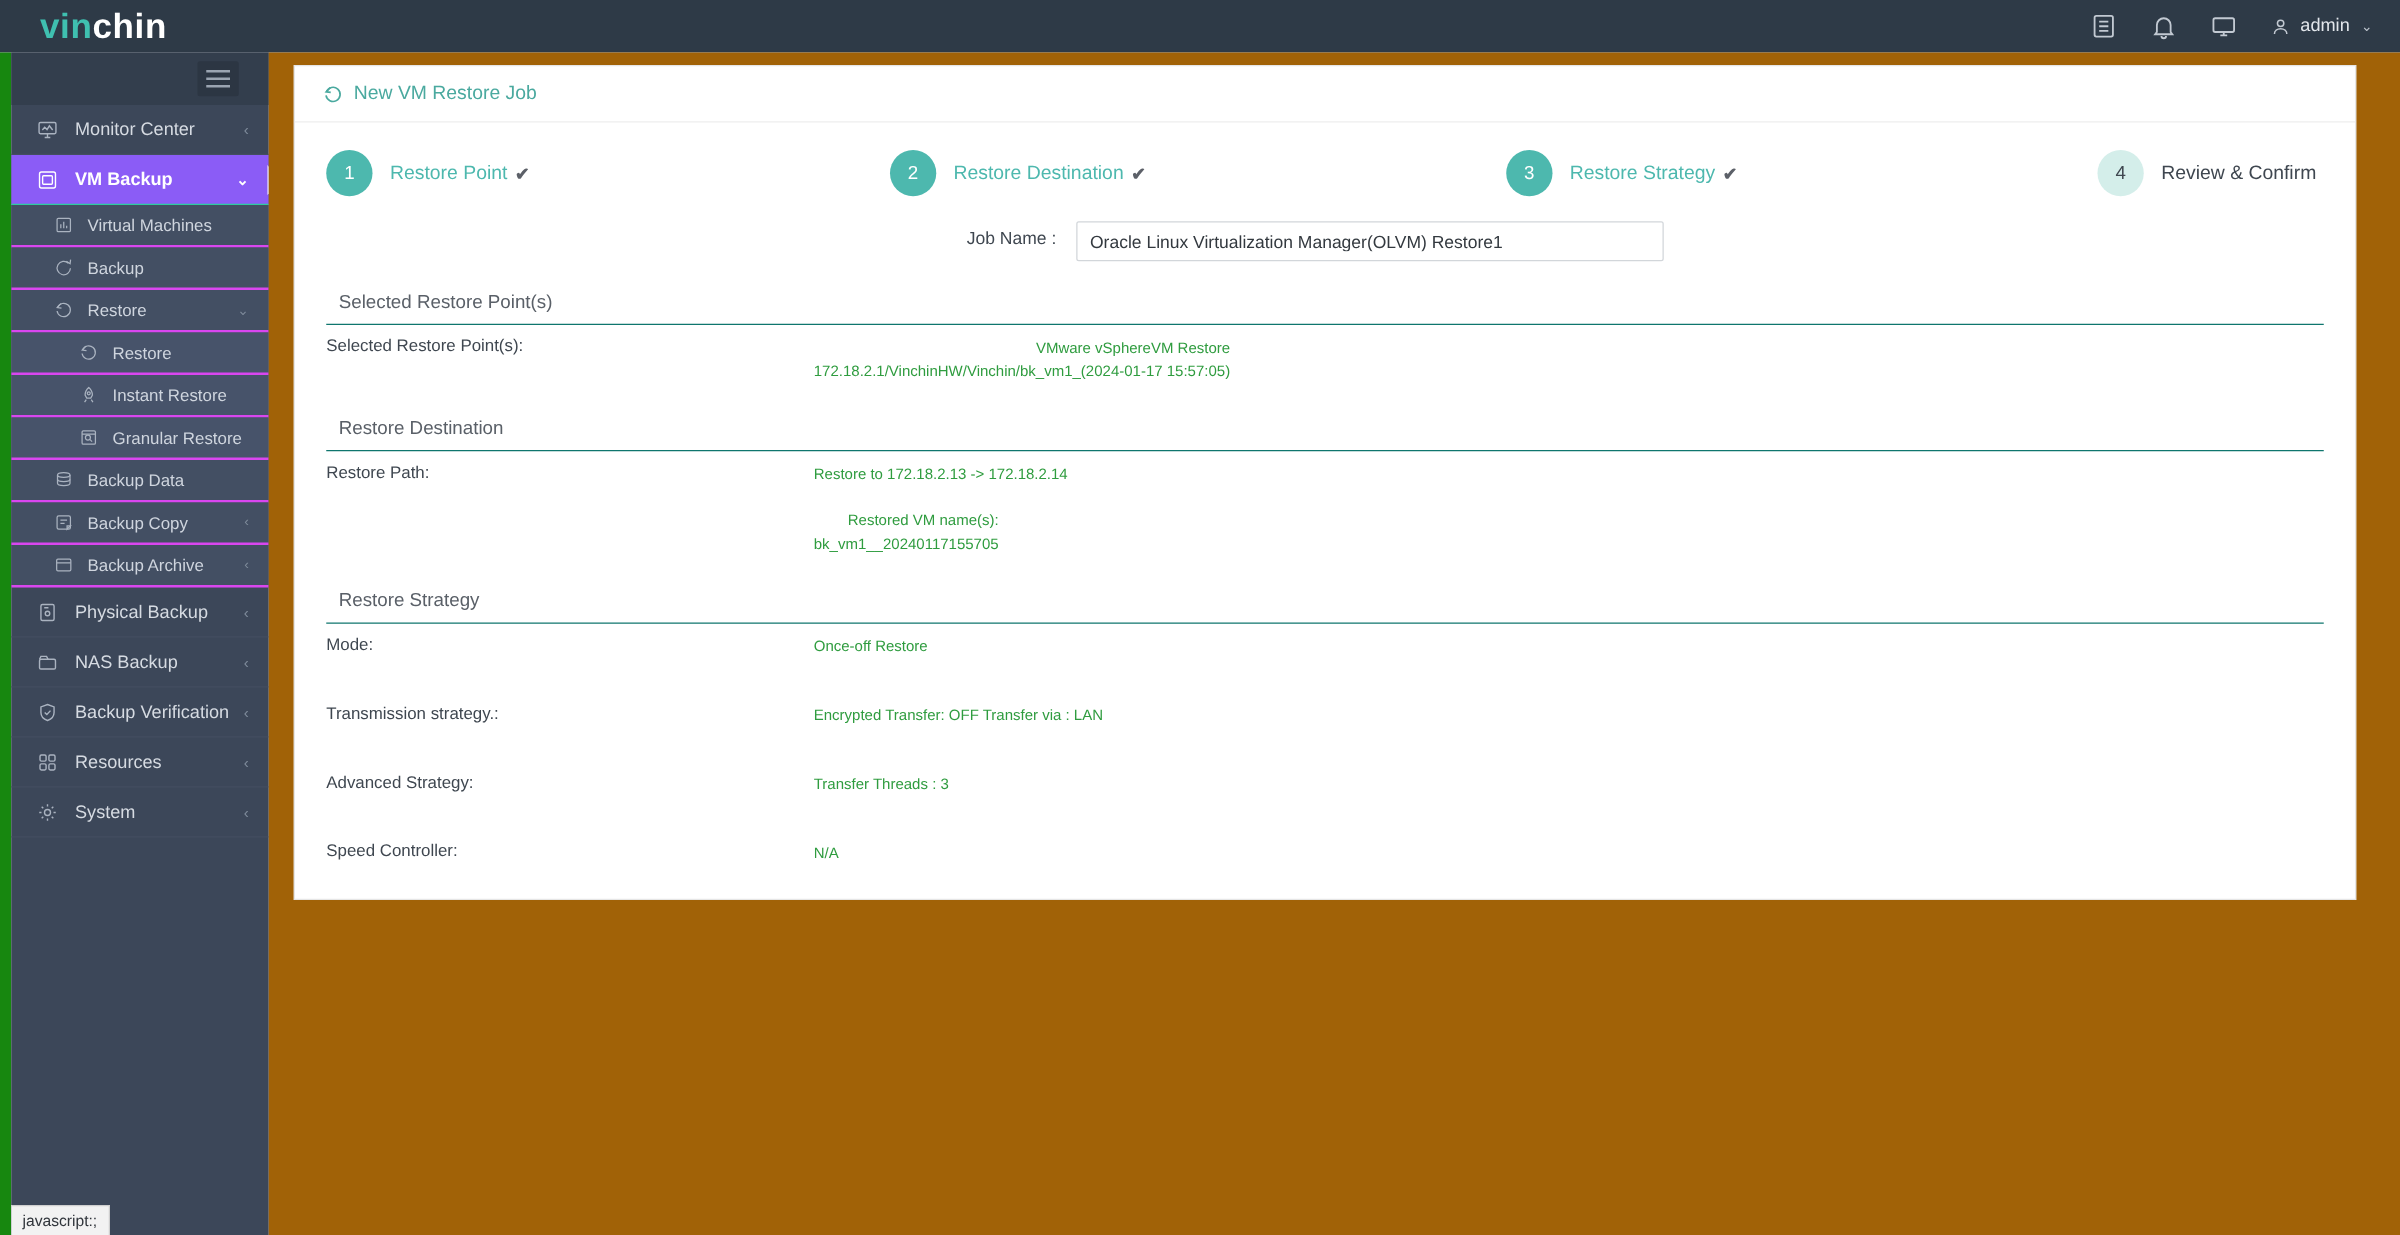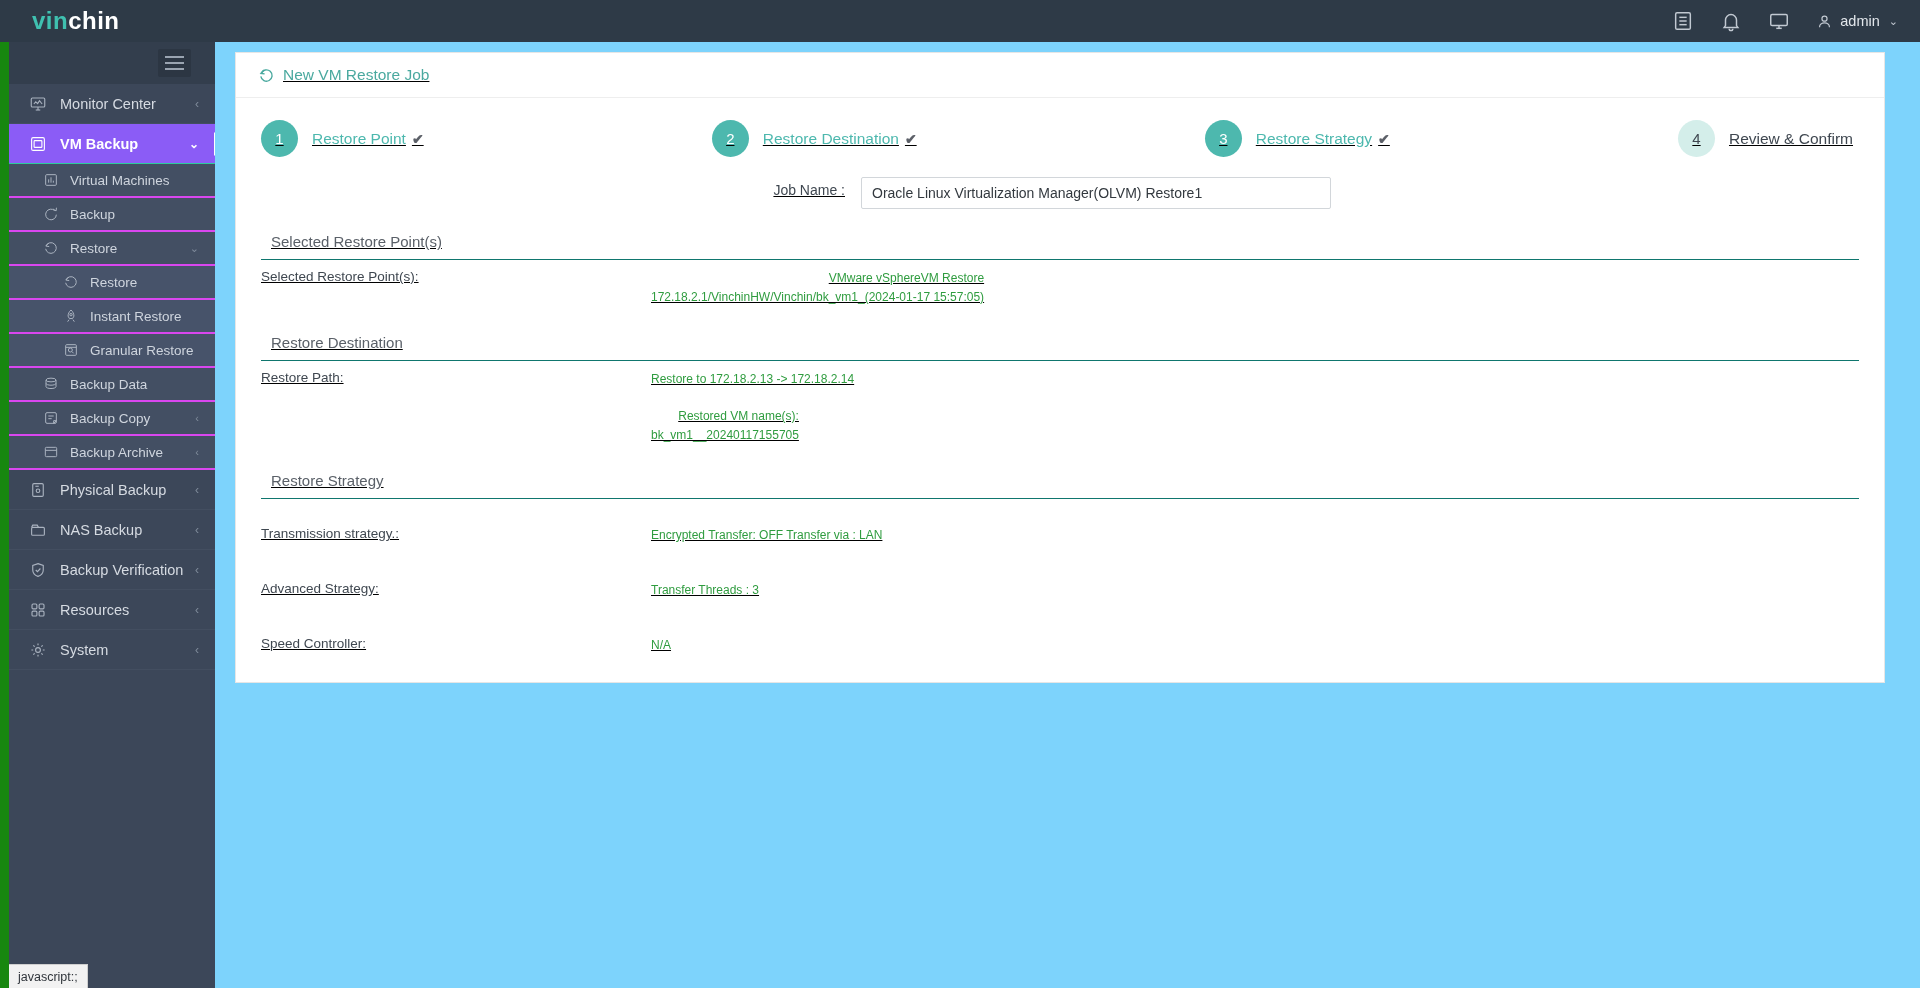--- a/index.html
+++ b/index.html
@@ -12,21 +12,21 @@
   }
 
   
   #topbar {
     position: absolute; left: 0; top: 0; width: 1920px; height: 42px;
     background: #2e3a47;
     display: flex; align-items: center;
   }
   #logo {
     width: 215px; padding-left: 32px;
-    font-size: 24px; font-weight: bold; letter-spacing: .5px;
+    font-size: 28px; font-weight: bold; letter-spacing: .5px;
     line-height: 42px;
   }
   #logo .l1 { color: #3fc0b0; }
   #logo .l2 { color: #ffffff; }
   #topbar-spacer { flex: 1; }
   #topbar-right { display: flex; align-items: center; padding-right: 22px; gap: 26px; }
   .hdr-icon { width: 22px; height: 22px; display: block; color: #c2c9d2; }
   .hdr-icon svg { display: block; }
   #user-box { display: flex; align-items: center; gap: 7px; color: #e2e6eb; font-size: 14.5px; }
   #user-box .chev { font-size: 11px; color: #c2c9d2; margin-left: 2px;}
@@ -75,21 +75,21 @@
     background: #434f63; color: #cfd5de; font-size: 13.5px;
     border-bottom: 2px solid #d946ef;
   }
   .nav-sub .ico { width: 20px; height: 16px; margin-right: 9px; flex:none; color:#aab3c0; }
   .nav-sub .ico svg { display:block; }
   .nav-sub .lbl { flex:1; white-space: nowrap; }
   .nav-sub .arrow { color:#7f8b9b; font-size: 11px; }
   .nav-sub.depth2 { padding-left: 52px; background: #47536a; }
 
   
-  #main { position: absolute; left: 215px; top: 42px; width: 1705px; height: 946px; background: #7dd3fc; padding: 10px 35px 0 20px; text-decoration: underline;}
+  #main { position: absolute; left: 215px; top: 42px; width: 1705px; height: 946px; background: #a16207; padding: 10px 35px 0 20px;}
 
   #card { background: #ffffff; border: 1px solid #e6e6e6; width: 1650px; }
   #card-title {
     height: 45px; border-bottom: 1px solid #eeeeee;
     display: flex; align-items: center; padding-left: 22px;
     color: #4aa99f; font-size: 15.5px;
   }
   #card-title .ico { width: 17px; height: 17px; margin-right: 8px; color: #4aa99f;}
 
   
@@ -451,20 +451,26 @@
               </div>
             </div>
             <div class="kv-row">
               <div class="kv-label"></div>
               <div class="kv-value">
                 <span class="line">Restored VM name(s):</span>
                 <span class="line">bk_vm1__20240117155705</span>
               </div>
             </div>
             <div class="section-head">Restore Strategy</div>
+            <div class="kv-row">
+              <div class="kv-label">Mode:</div>
+              <div class="kv-value">
+                <span class="line">Once-off Restore</span>
+              </div>
+            </div>
             <div class="kv-spacer"></div>
             <div class="kv-row">
               <div class="kv-label">Transmission strategy.:</div>
               <div class="kv-value">
                 <span class="line">Encrypted Transfer: OFF Transfer via : LAN</span>
               </div>
             </div>
             <div class="kv-spacer"></div>
             <div class="kv-row">
               <div class="kv-label">Advanced Strategy:</div>

